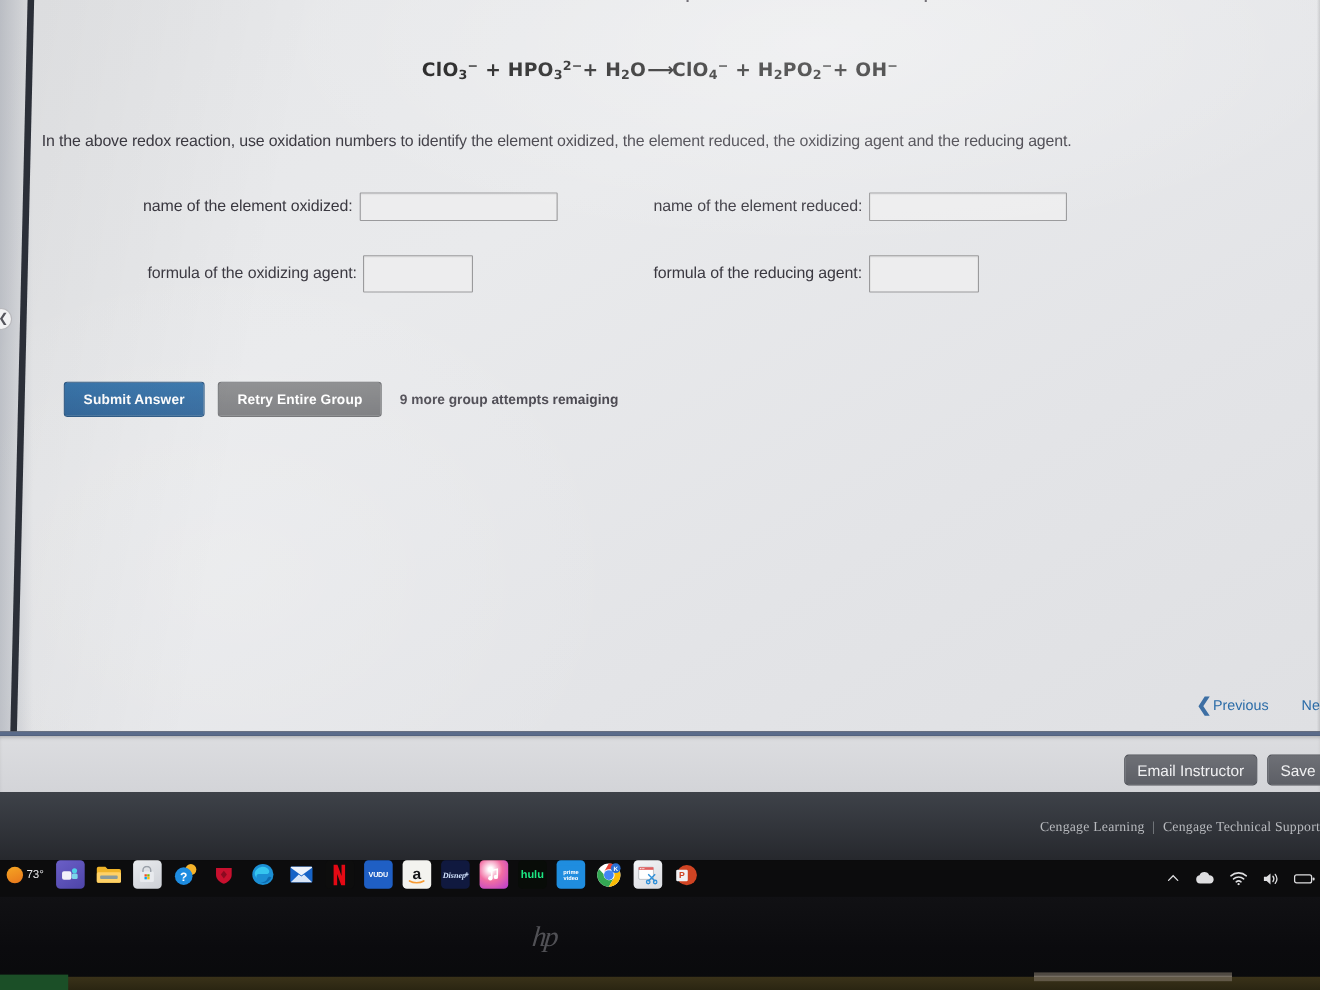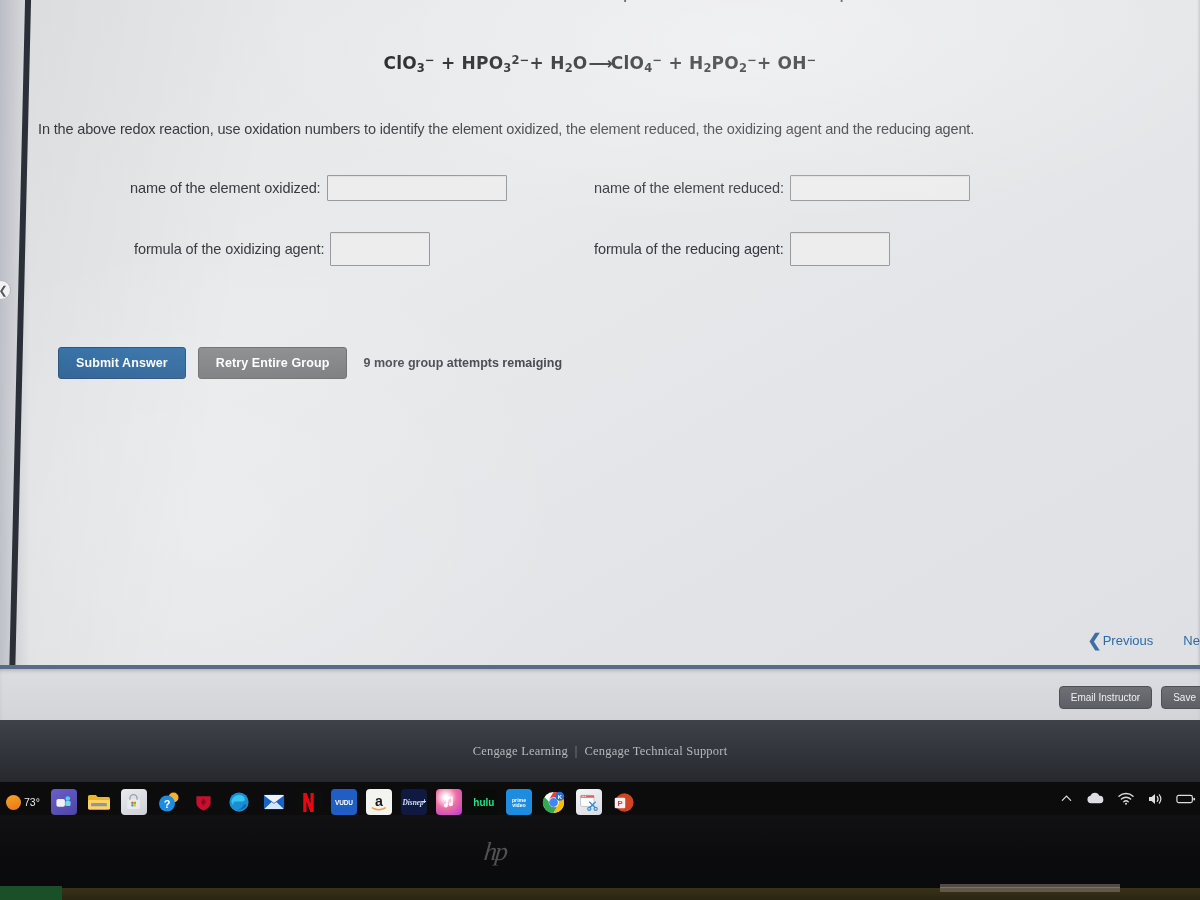--- a/index.html
+++ b/index.html
@@ -234,36 +234,36 @@
     position: absolute;
     right: -8px; top: 17px;
     display: flex;
     gap: 9px;
   }
   .btn-dark {
     background: linear-gradient(180deg, #6e7076 0%, #5d5f66 100%);
     color: #f0f0f2;
     border: 1px solid #4e5057;
     border-radius: 4px;
-    font-size: 10px;
+    font-size: 14px;
     padding: 5px 11px;
     cursor: pointer;
     font-family: "Liberation Sans", sans-serif;
     white-space: nowrap;
   }
 
   
   #site-footer {
     position: absolute;
     left: 0; top: 720px;
     width: 1200px; height: 62px;
     background: linear-gradient(180deg, #3e4249 0%, #31343a 55%, #26282d 100%);
     display: flex;
     align-items: center;
-    justify-content: center;
+    justify-content: flex-end;
   }
   #site-footer .links {
     font-family: "Liberation Serif", serif;
     font-size: 12.5px;
     color: #b7b9bd;
     letter-spacing: .2px;
   }
   #site-footer .links a {
     color: #b7b9bd;
     text-decoration: none;
@@ -271,21 +271,21 @@
   }
   #site-footer .sep { margin: 0 7px; color: #8c8f94; }
 
   
   #taskbar {
     position: absolute;
     left: 0; top: 782px;
     width: 1200px; height: 33px;
     background: #0c0c0d;
     display: flex;
-    align-items: flex-end;
+    align-items: flex-start;
   }
   #tb-left {
     display: flex;
     align-items: center;
     gap: 9px;
     padding-left: 6px;
   }
   .tbi {
     width: 26px; height: 26px;
     border-radius: 4px;

